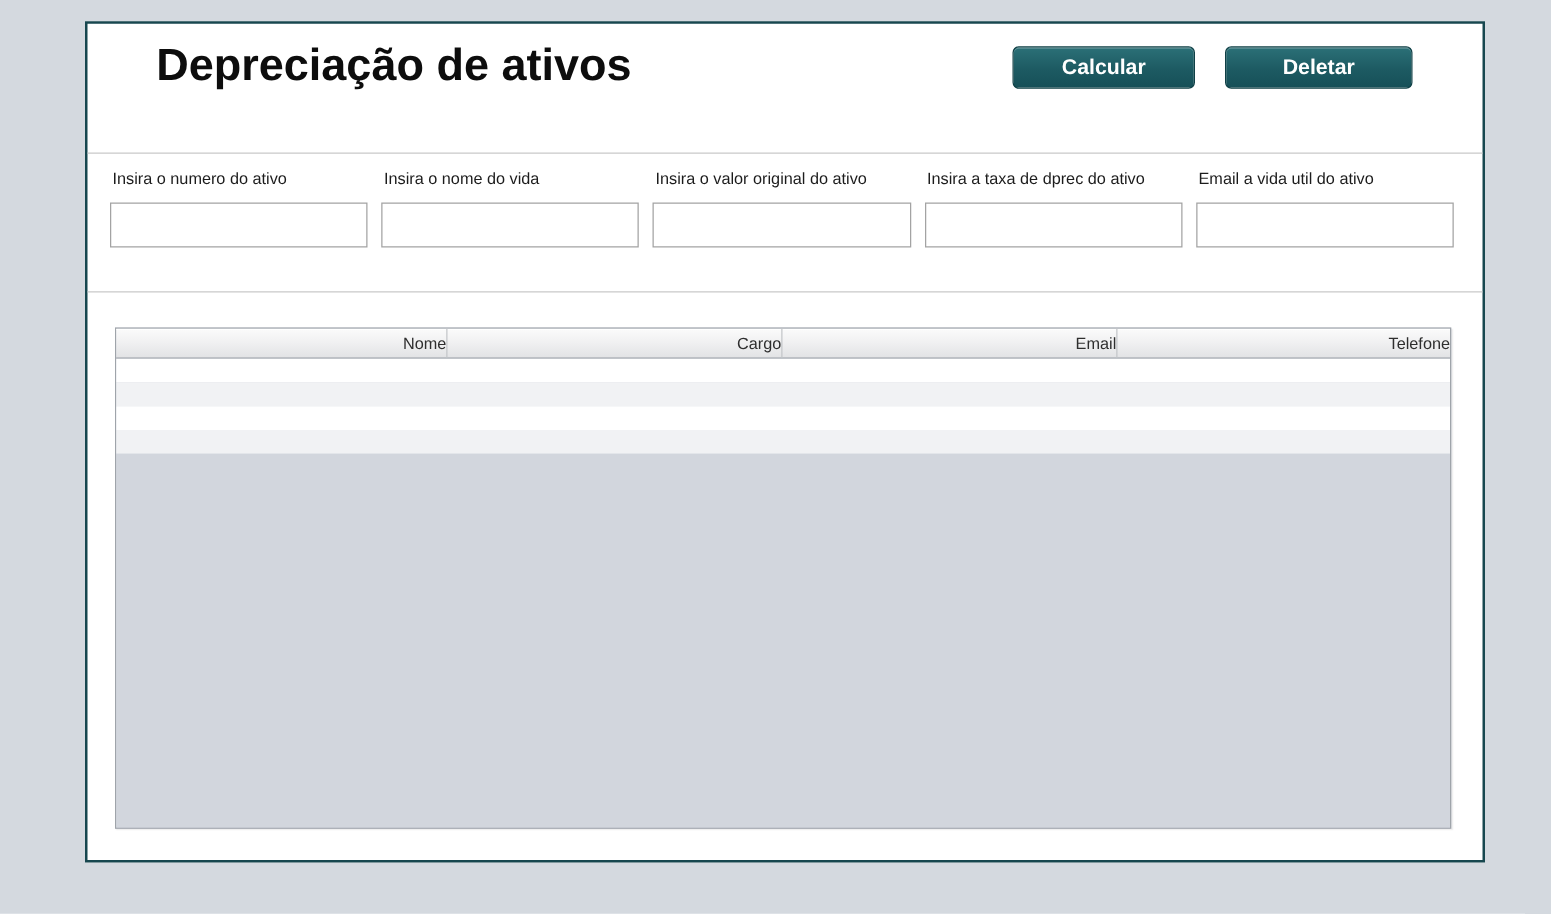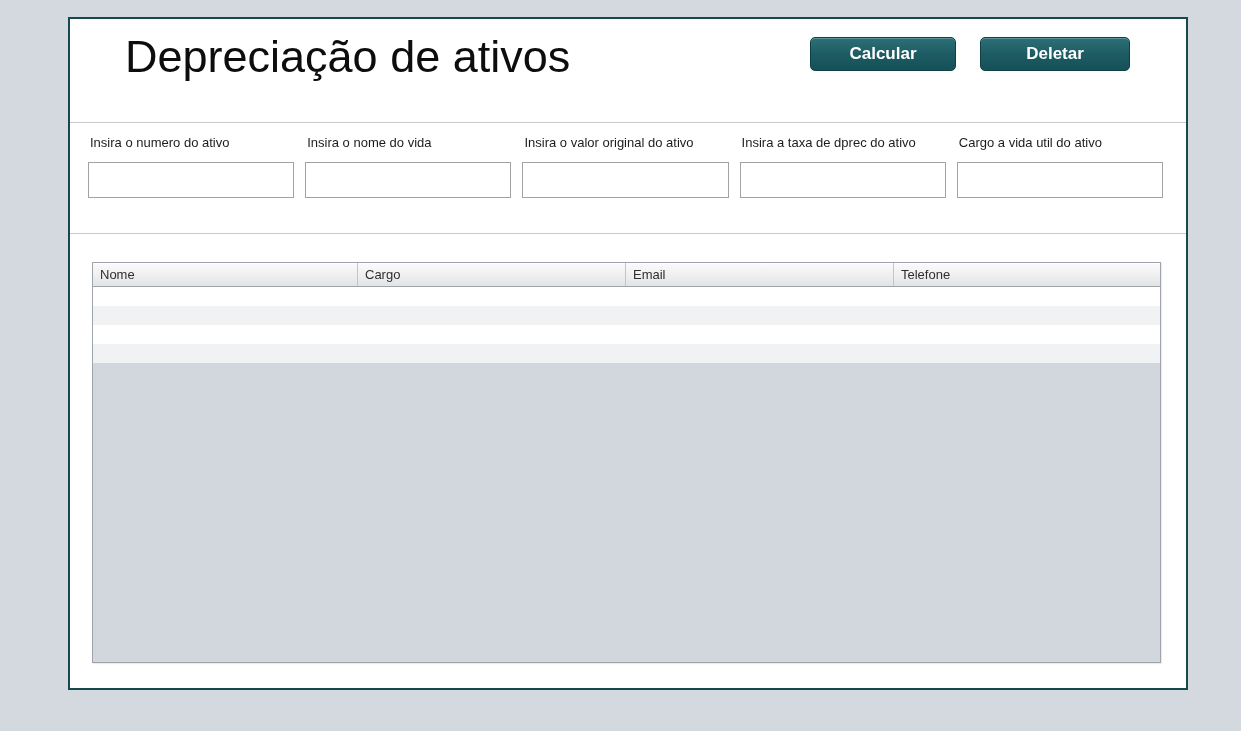--- a/index.html
+++ b/index.html
@@ -14,21 +14,21 @@
   .window {
     position:absolute; left:68px; top:17px;
     width:1120px; height:673px;
     background:#ffffff;
     border:2px solid #17474f;
   }
 
   
   .title {
     position:absolute; left:55px; top:12px;
-    font-size:45px; font-weight:normal; color:#0d0d0d;
+    font-size:36px; font-weight:bold; color:#0d0d0d;
     letter-spacing:0px;
   }
   .btn {
     position:absolute; top:18px; height:34px;
     border:1px solid #0f4046; border-radius:5px;
     background:linear-gradient(to bottom,#2b7077 0%, #1d5a62 55%, #165058 100%);
     color:#ffffff; font-size:17px; font-weight:bold;
     font-family:Liberation Sans, sans-serif;
     text-align:center; cursor:pointer;
     box-shadow:inset 0 1px 0 rgba(255,255,255,0.25);
@@ -60,20 +60,21 @@
   }
 
   
   .table {
     position:absolute; left:22px; top:243px;
     width:1069px; height:401px;
     border:1px solid #9fa4aa;
     background:#d2d6dd;
     display:flex; flex-direction:column;
     box-shadow:1px 1px 1px rgba(0,0,0,0.08);
+    text-align:right;
   }
   .thead {
     display:flex; height:24px; flex:none;
     background:linear-gradient(to bottom,#fbfbfb 0%, #f1f1f2 45%, #e2e3e5 100%);
     border-bottom:1px solid #9fa4aa;
     box-shadow:inset 0 1px 0 #ffffff;
   }
   .th {
     font-size:13px; color:#2e2e2e; line-height:23px;
     padding-left:7px; border-right:1px solid #c3c6c9;
@@ -108,21 +109,21 @@
     </div>
     <div class="field">
       <label class="field-label">Insira o valor original do ativo</label>
       <input type="text" value="" style="">
     </div>
     <div class="field">
       <label class="field-label">Insira a taxa de dprec do ativo</label>
       <input type="text" value="" style="">
     </div>
     <div class="field">
-      <label class="field-label">Cargo a vida util do ativo</label>
+      <label class="field-label">Email a vida util do ativo</label>
       <input type="text" value="" style="">
     </div>
   </div>
 
   <div class="divider divider-2"></div>
 
   <div class="table">
     <div class="thead">
       <div class="th th-nome">Nome</div>
       <div class="th th-cargo">Cargo</div>

